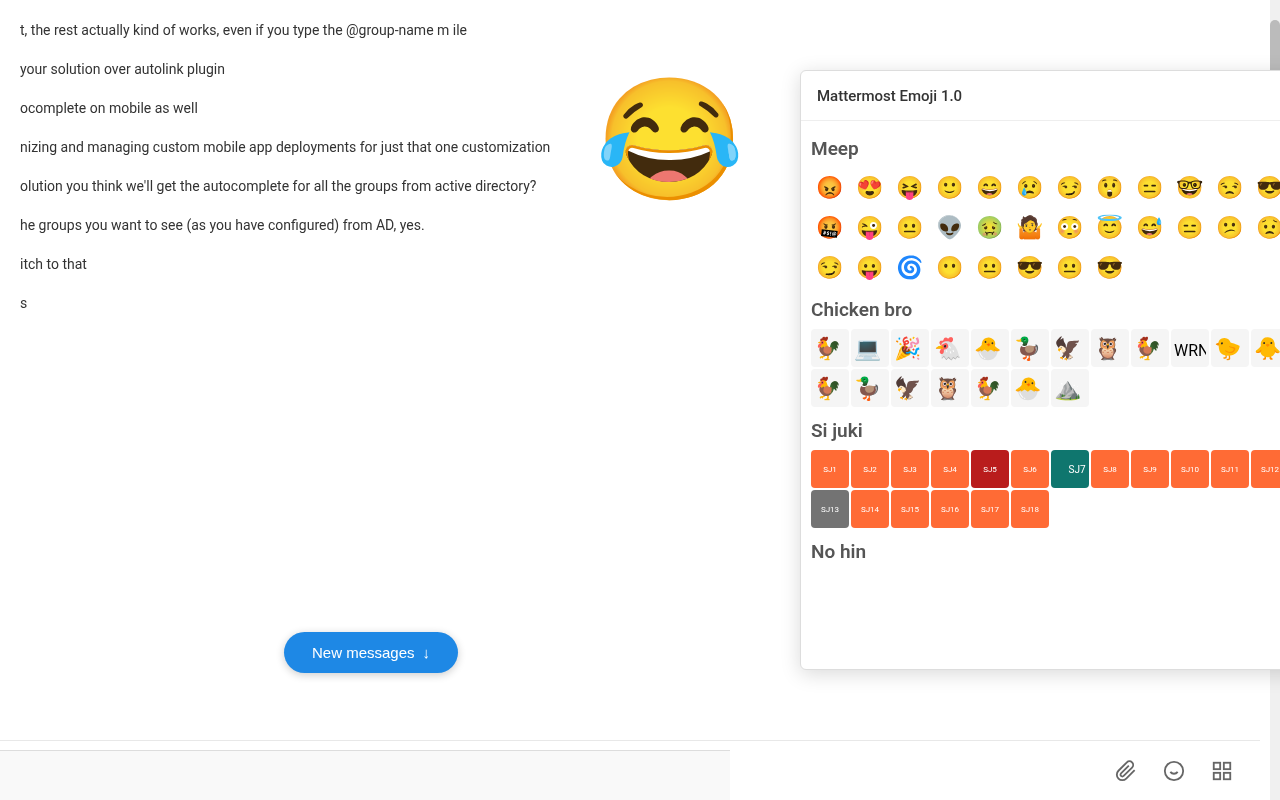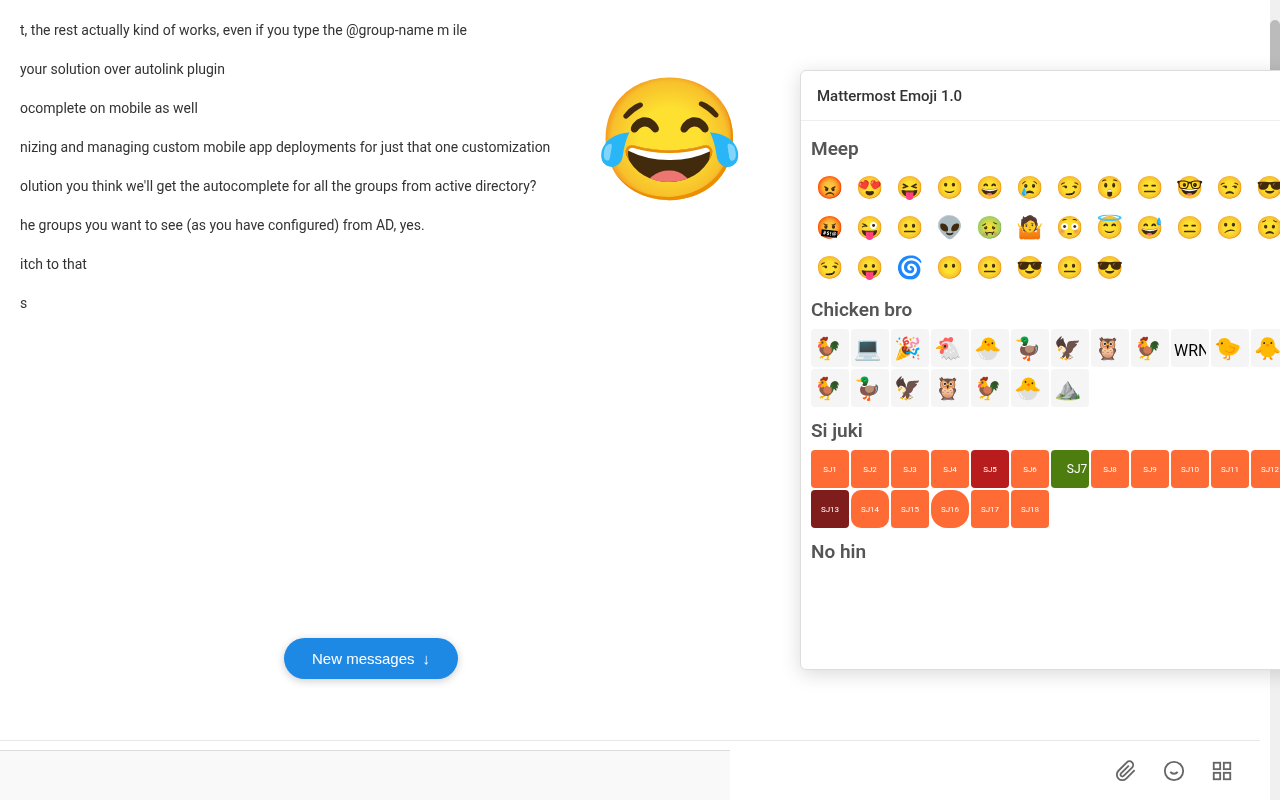--- a/index.html
+++ b/index.html
@@ -41,21 +41,21 @@
       font-size: 120px;
       line-height: 160px;
       text-align: center;
       z-index: 5;
       pointer-events: none;
     }
 
     
     .new-messages-btn {
       position: absolute;
-      bottom: 121px;
+      bottom: 127px;
       left: 284px;
       background: #1e88e5;
       color: #fff;
       border: none;
       border-radius: 24px;
       padding: 12px 28px;
       font-size: 15px;
       font-weight: 500;
       cursor: pointer;
       display: flex;
@@ -386,31 +386,31 @@
 
     <div class="emoji-section-title">Si juki</div>
     <div class="emoji-grid">
 
       <div class="emoji-sticker" style="background:#ff6b35; color:#fff; font-size:8px;">SJ1</div>
       <div class="emoji-sticker" style="background:#ff6b35; color:#fff; font-size:8px;">SJ2</div>
       <div class="emoji-sticker" style="background:#ff6b35; color:#fff; font-size:8px;">SJ3</div>
       <div class="emoji-sticker" style="background:#ff6b35; color:#fff; font-size:8px;">SJ4</div>
       <div class="emoji-sticker" style="background:#b91c1c; color:#fff; font-size:8px;">SJ5</div>
       <div class="emoji-sticker" style="background:#ff6b35; color:#fff; font-size:8px;">SJ6</div>
-      <div class="emoji-sticker" style="background:#4d7c0f; color:#fff; font-size:12px;padding-left:14px;">SJ7</div>
+      <div class="emoji-sticker" style="background:#0f766e; color:#fff; font-size:10px;padding-left:14px;">SJ7</div>
       <div class="emoji-sticker" style="background:#ff6b35; color:#fff; font-size:8px;">SJ8</div>
 
       <div class="emoji-sticker" style="background:#ff6b35; color:#fff; font-size:8px;">SJ9</div>
       <div class="emoji-sticker" style="background:#ff6b35; color:#fff; font-size:8px;">SJ10</div>
       <div class="emoji-sticker" style="background:#ff6b35; color:#fff; font-size:8px;text-align:right;">SJ11</div>
       <div class="emoji-sticker" style="background:#ff6b35; color:#fff; font-size:8px;">SJ12</div>
-      <div class="emoji-sticker" style="background:#7f1d1d; color:#fff; font-size:8px;">SJ13</div>
-      <div class="emoji-sticker" style="background:#ff6b35; color:#fff; font-size:8px;border-radius:10px;">SJ14</div>
+      <div class="emoji-sticker" style="background:#737373; color:#fff; font-size:8px;">SJ13</div>
+      <div class="emoji-sticker" style="background:#ff6b35; color:#fff; font-size:8px;">SJ14</div>
       <div class="emoji-sticker" style="background:#ff6b35; color:#fff; font-size:8px;">SJ15</div>
-      <div class="emoji-sticker" style="background:#ff6b35; color:#fff; font-size:8px;border-radius:16px;">SJ16</div>
+      <div class="emoji-sticker" style="background:#ff6b35; color:#fff; font-size:8px;">SJ16</div>
 
       <div class="emoji-sticker" style="background:#ff6b35; color:#fff; font-size:8px;">SJ17</div>
       <div class="emoji-sticker" style="background:#ff6b35; color:#fff; font-size:8px;">SJ18</div>
     </div>
 
     <div class="emoji-section-title">No hin</div>
 
   </div>
 </div>
 

